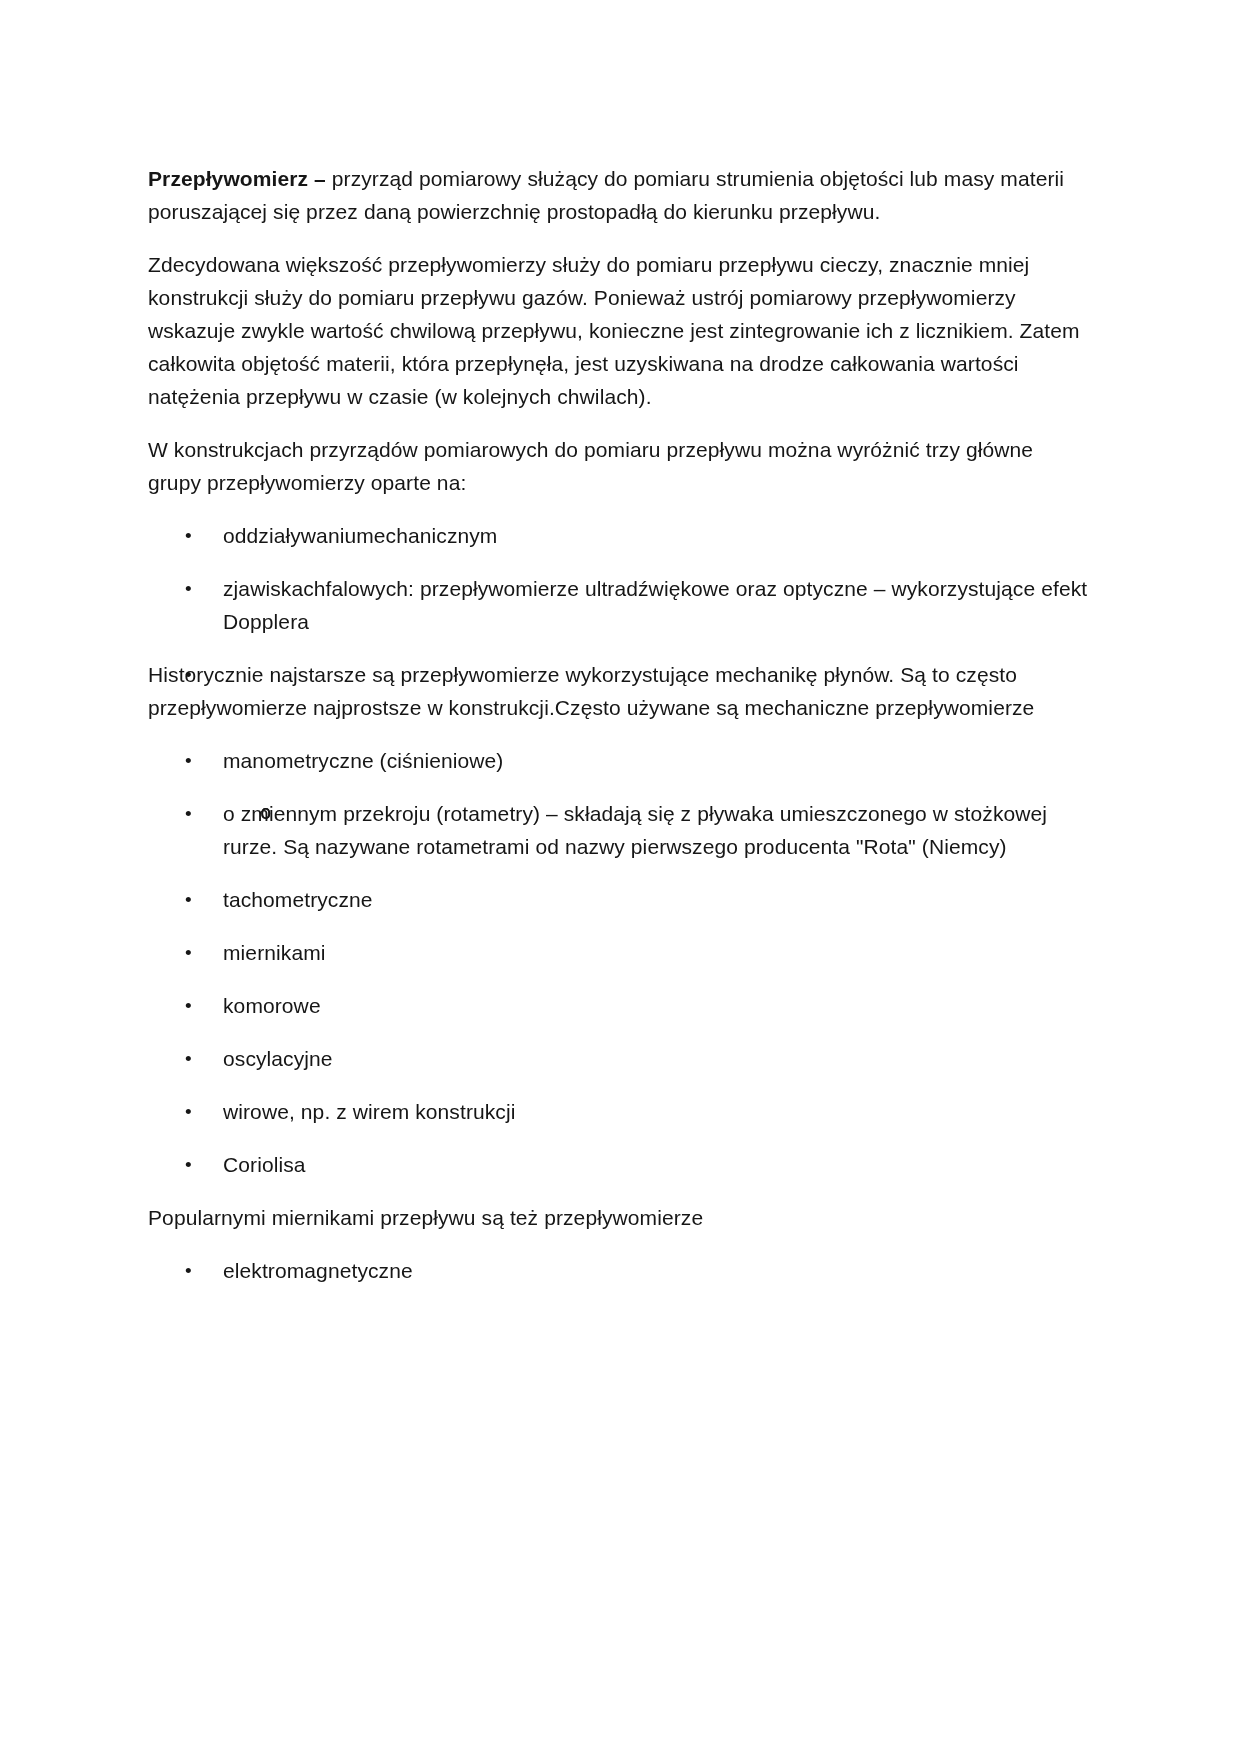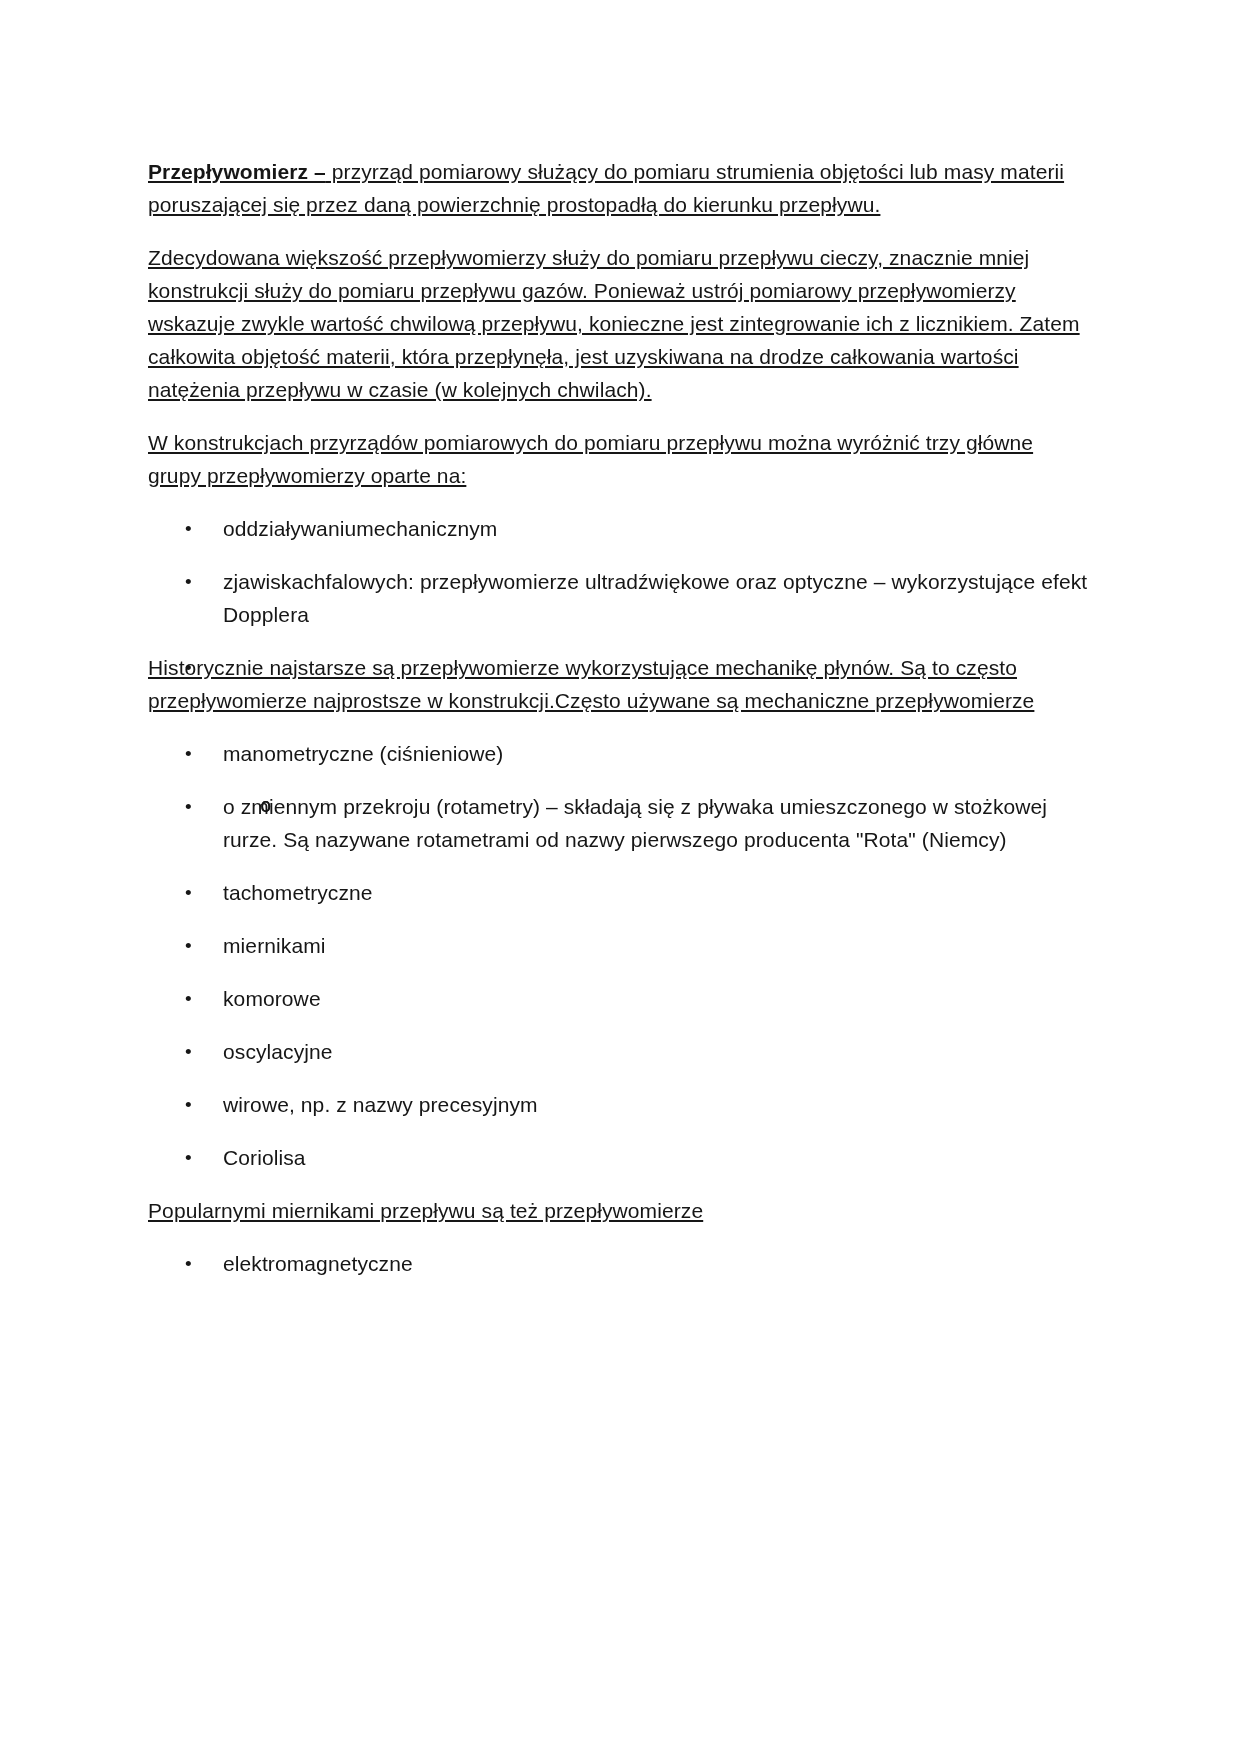--- a/index.html
+++ b/index.html
@@ -20,22 +20,21 @@
     position: absolute;
     left: 148px;
     top: 144px;
     width: 944px;
     font-size: 21px;
     line-height: 33px;
     letter-spacing: 0.1px;
     text-align: left;
   }
   .para {
-    margin: 11px 0 20px 0;
-    text-decoration: underline;
+    margin: 18px 0 20px 0;
   }
   .lead {
     font-weight: bold;
   }
   .li {
     position: relative;
     margin: 0 0 20px 0;
   }
   .li.l1 { padding-left: 75px; }
   .li.l1 > .marker {
@@ -106,21 +105,21 @@
     <div class="li l1">
       <span class="marker">•</span>
       <span>komorowe</span>
     </div>
     <div class="li l1">
       <span class="marker">•</span>
       <span>oscylacyjne</span>
     </div>
     <div class="li l1">
       <span class="marker">•</span>
-      <span>wirowe, np. z nazwy precesyjnym</span>
+      <span>wirowe, np. z wirem konstrukcji</span>
     </div>
     <div class="li l1">
       <span class="marker">•</span>
       <span>Coriolisa</span>
     </div>
 
     <p class="para">Popularnymi miernikami przepływu są też przepływomierze</p>
 
     <div class="li l1">
       <span class="marker">•</span>

